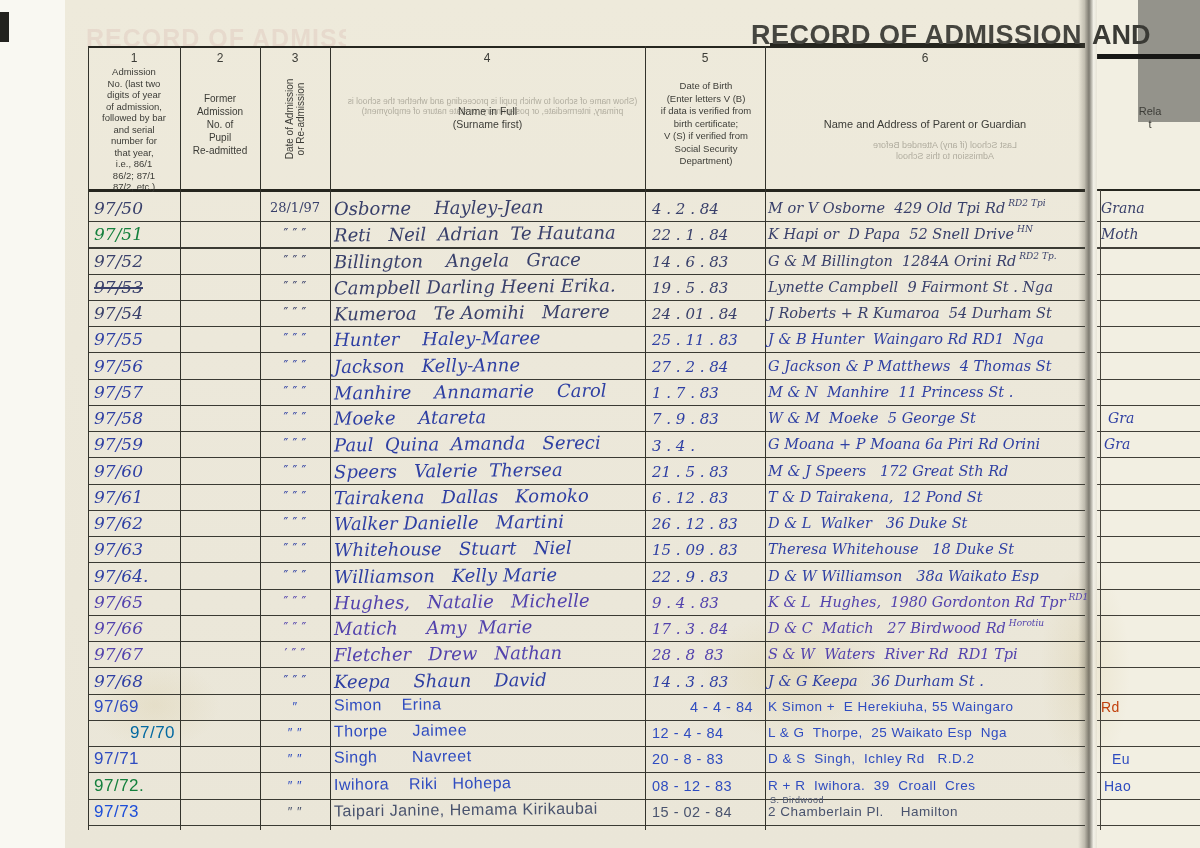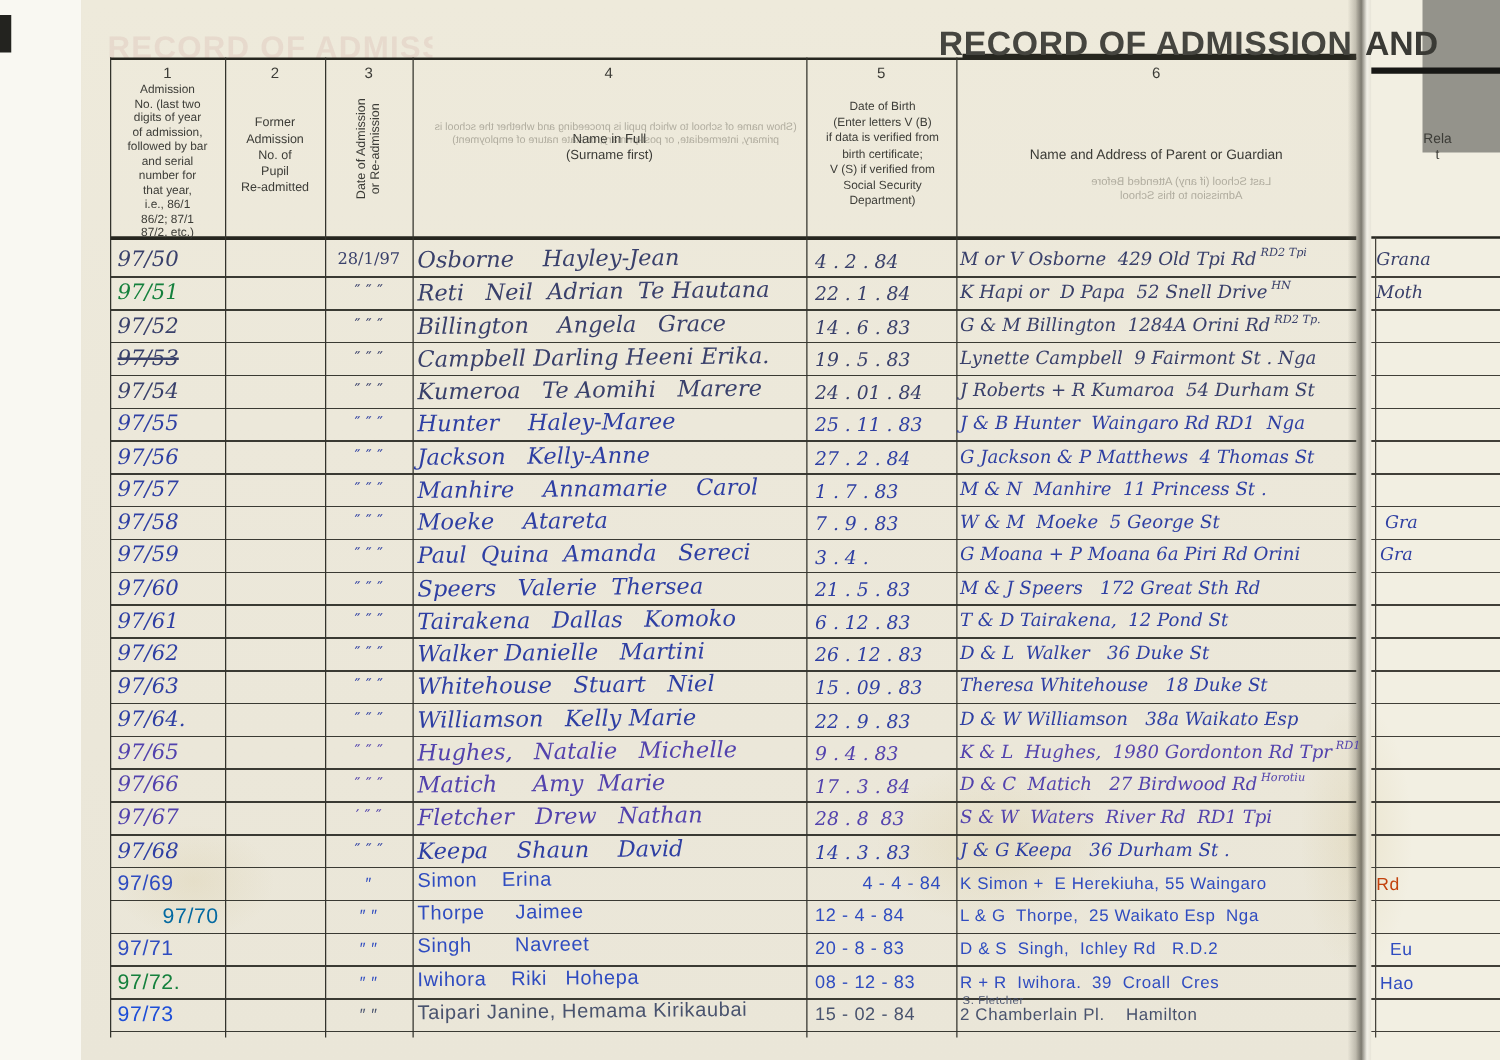--- a/index.html
+++ b/index.html
@@ -250,15 +250,15 @@
       <div class="cell c-admno print" style="left: 94px; top: 775.5px; color: #15803d;">97/72.</div>
       <div class="cell c-ditto print" style="left: 262px; top: 777.5px; width: 66px; color: rgb(47, 76, 192);">″ ″</div>
       <div class="cell c-name print" style="left: 334px; top: 774.5px; color: rgb(47, 76, 192);">Iwihora    Riki   Hohepa</div>
       <div class="cell c-dob print" style="left: 652px; top: 777.5px; color: rgb(47, 76, 192);">08 - 12 - 83</div>
       <div class="cell c-parent print" style="left: 768px; top: 777.5px; color: rgb(47, 76, 192);">R + R  Iwihora.  39  Croall  Cres</div>
       <div class="cell c-frag print" style="left: 1104px; top: 777.5px; color: rgb(47, 76, 192);">Hao</div>
       <div class="cell c-admno print" style="left: 94px; top: 801.75px; color: #1d4ed8;">97/73</div>
       <div class="cell c-ditto print" style="left: 262px; top: 803.75px; width: 66px; color: rgb(73, 83, 110);">″ ″</div>
       <div class="cell c-name print" style="left: 334px; top: 800.75px; color: rgb(73, 83, 110);">Taipari Janine, Hemama Kirikaubai</div>
       <div class="cell c-dob print" style="left: 652px; top: 803.75px; color: rgb(73, 83, 110);">15 - 02 - 84</div>
-      <div class="cell c-parent print" style="left: 768px; top: 803.75px; color: rgb(73, 83, 110); position: absolute;">2 Chamberlain Pl.    Hamilton<span class="supabove">S. Fletcher</span></div>
+      <div class="cell c-parent print" style="left: 768px; top: 803.75px; color: rgb(73, 83, 110); position: absolute;">2 Chamberlain Pl.    Hamilton<span class="supabove">S. Birdwood</span></div>
     </div>
 </div>
 
 </body></html>

